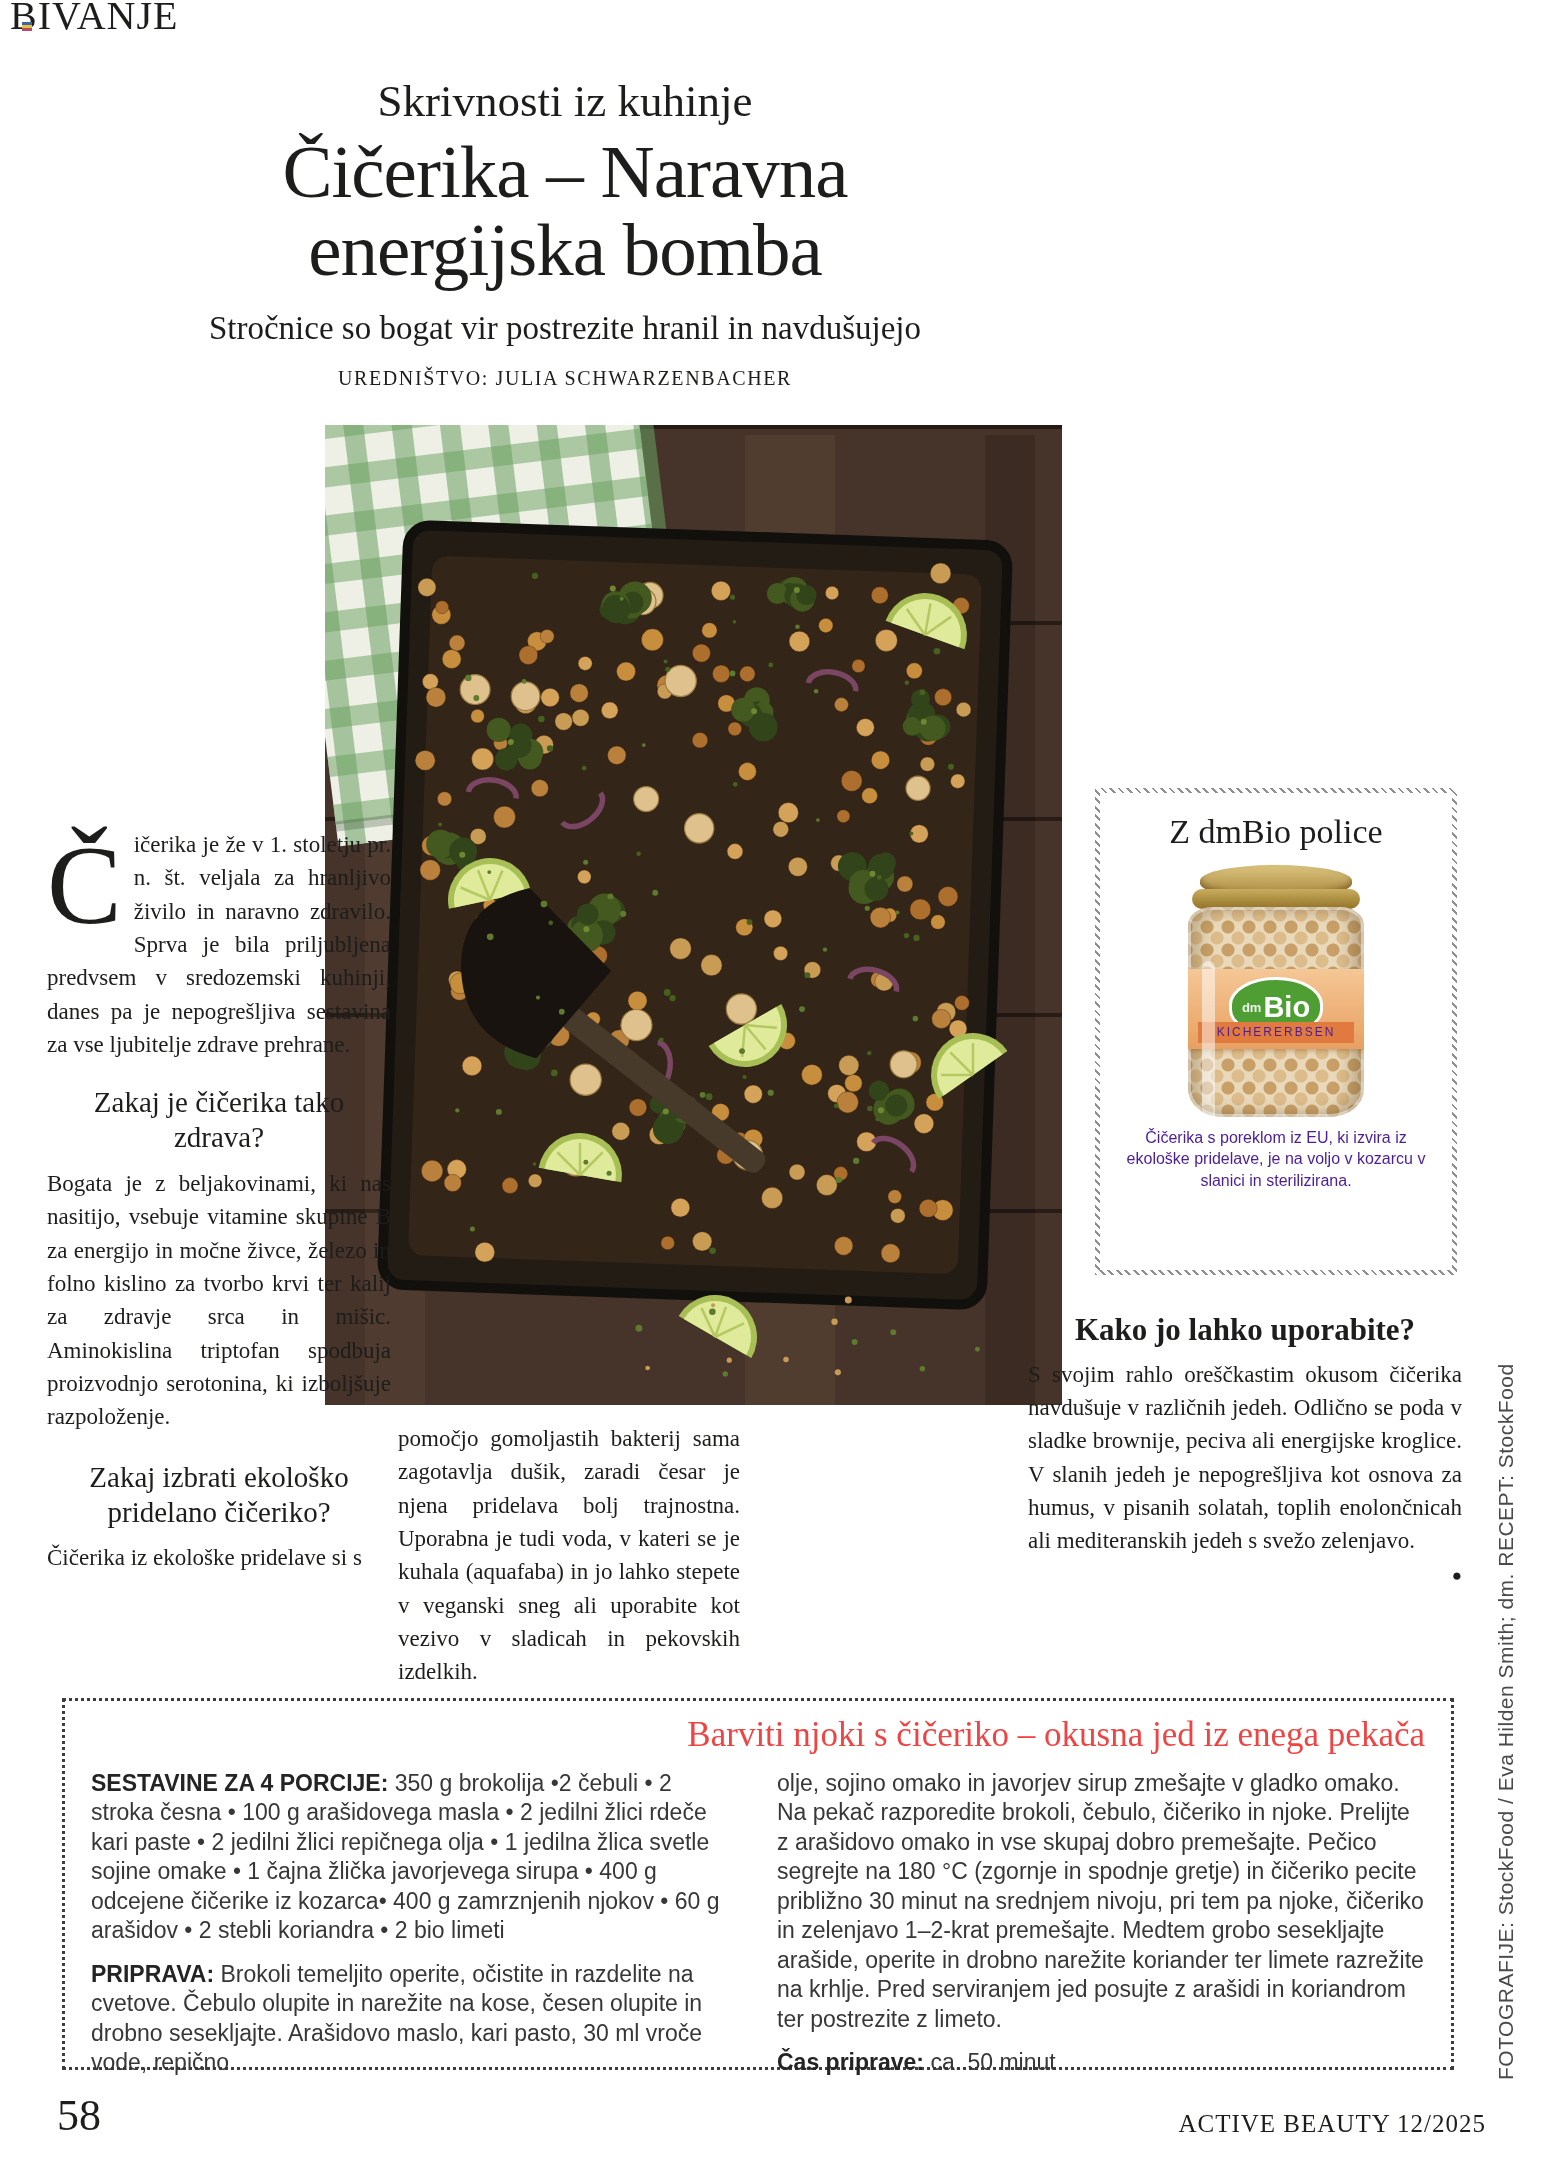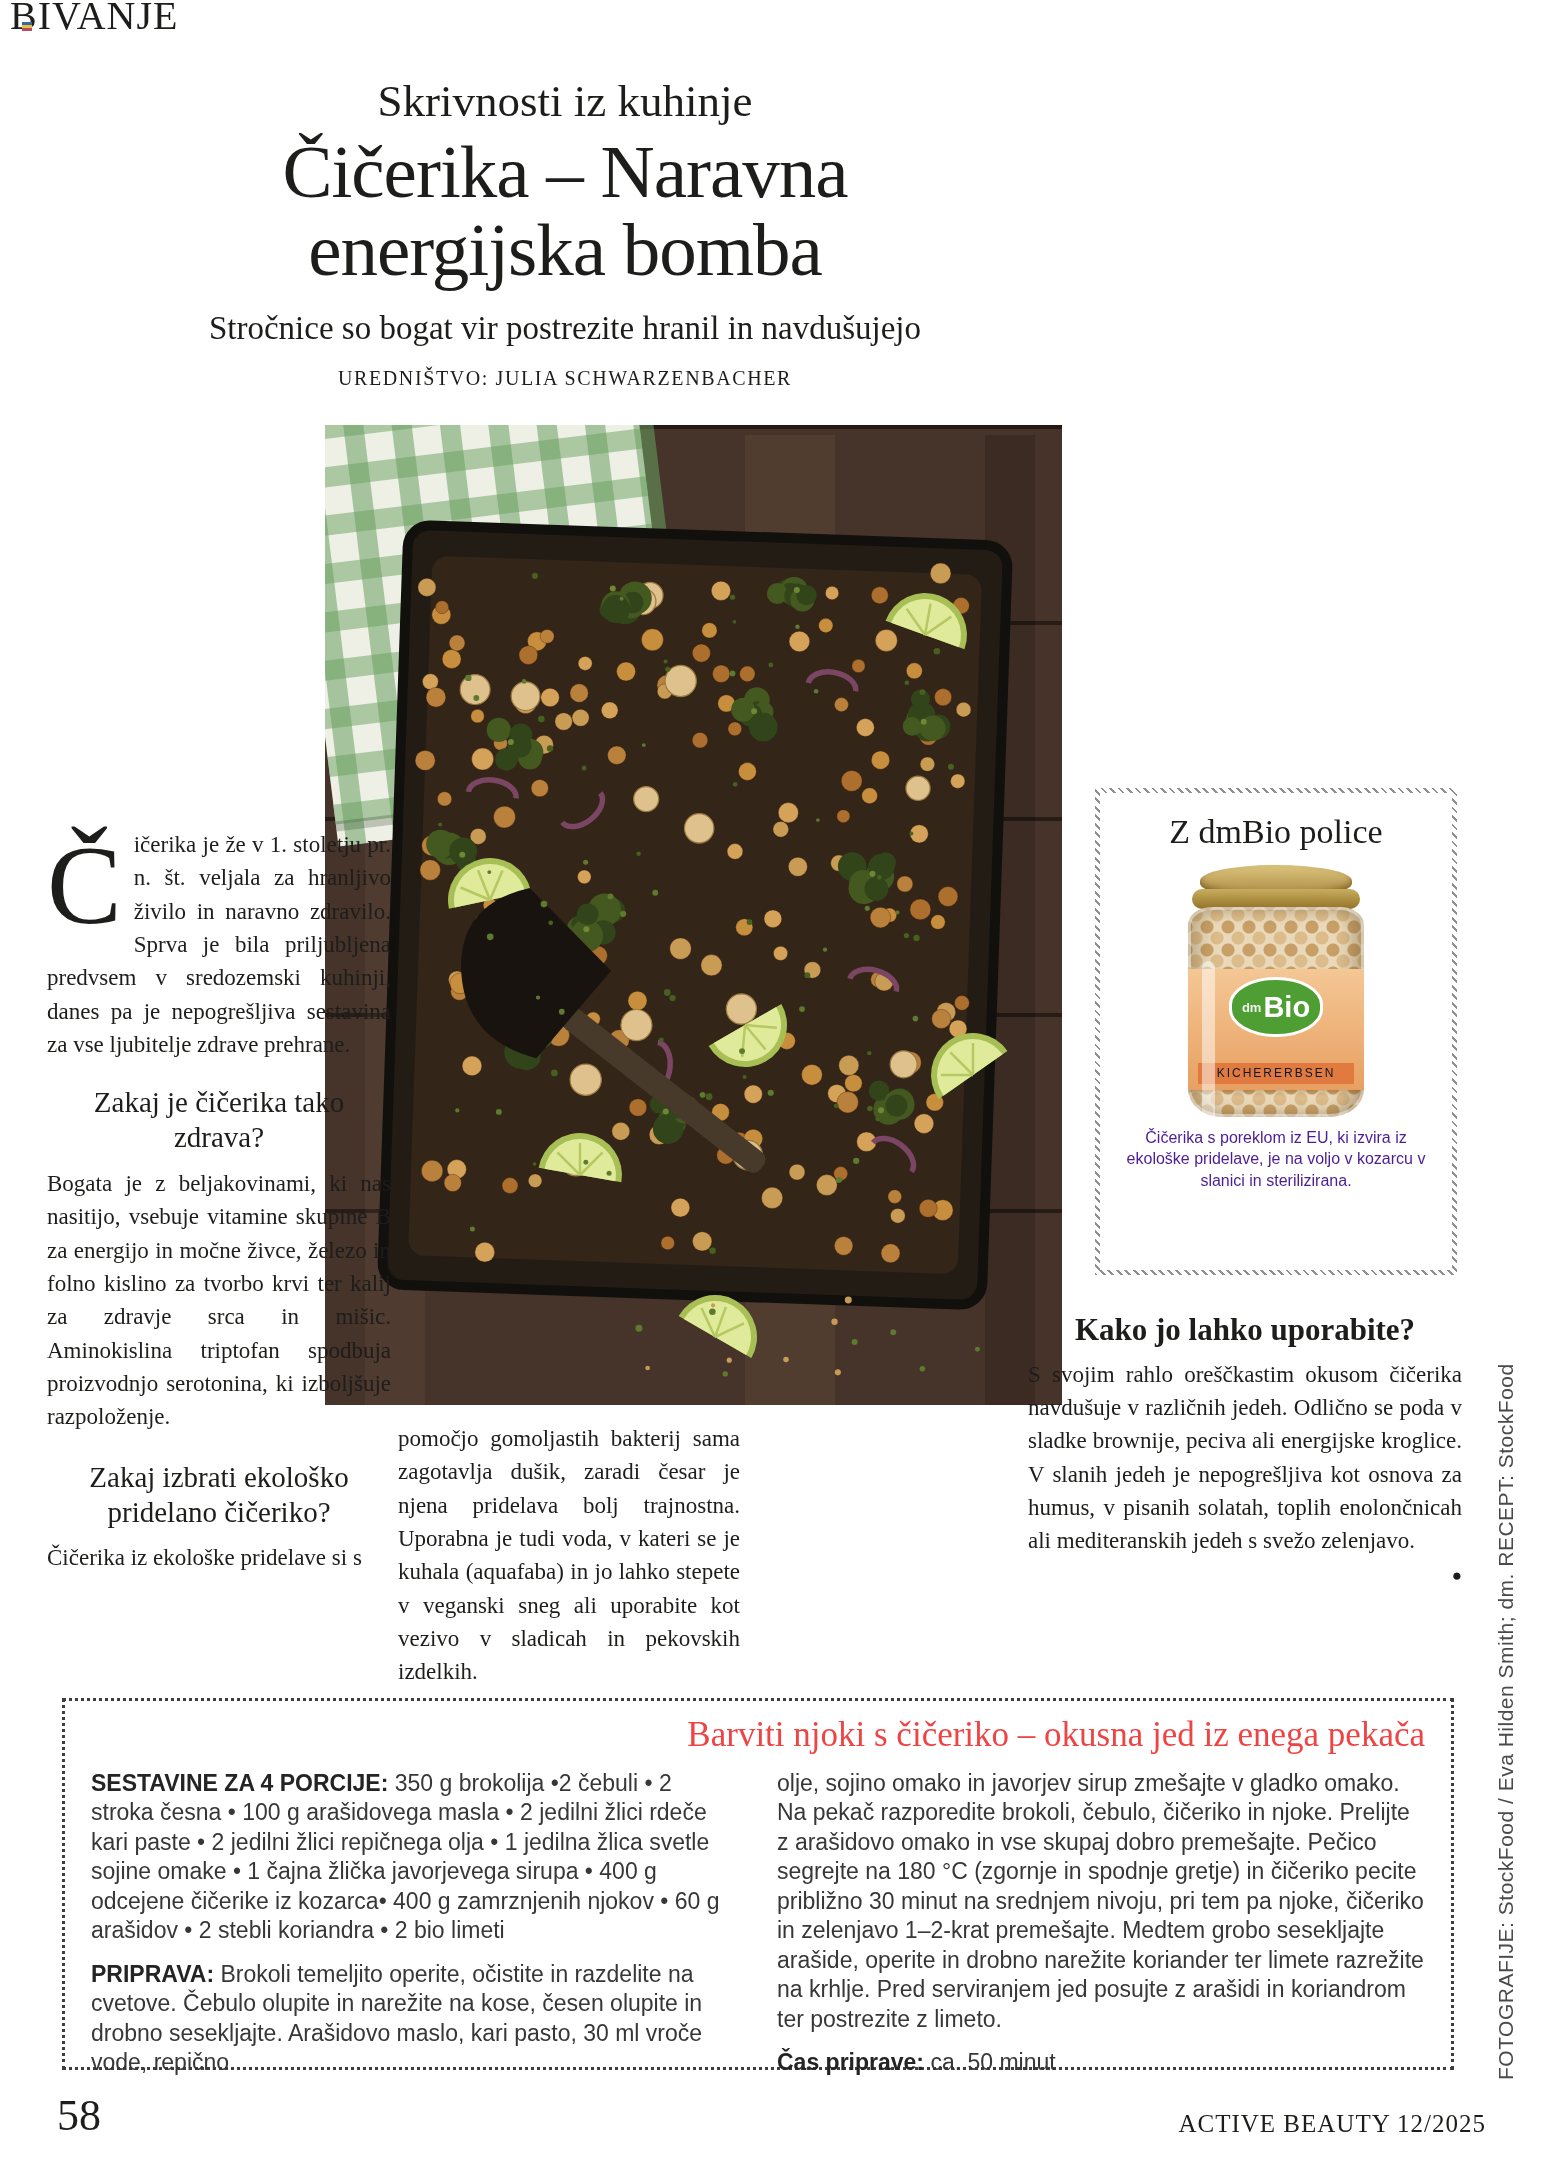--- a/index.html
+++ b/index.html
@@ -42,29 +42,29 @@
            background:linear-gradient(#dcc57e,#a5823a);box-shadow:inset 0 -4px 6px rgba(90,60,10,.5);}
   .jar-rim{position:absolute;left:8px;top:24px;width:168px;height:20px;border-radius:10px;
            background:linear-gradient(#c9ad5f,#937327);}
   .jar-body{position:absolute;left:4px;right:4px;top:42px;bottom:0;border-radius:24px 24px 34px 34px/18px 18px 28px 28px;
            overflow:hidden;background-color:#e9d9ba;
            background-image:radial-gradient(circle at 8px 8px,#dcbc8a 6px,rgba(0,0,0,0) 7px),
                             radial-gradient(circle at 8px 8px,#c8a067 6px,rgba(0,0,0,0) 7px);
            background-size:21px 23px,21px 23px;background-position:0 0,11px 12px;
            box-shadow:inset 0 0 0 3px rgba(255,255,255,.45),inset -12px 0 16px rgba(110,85,50,.38),
                       inset 12px 0 16px rgba(110,85,50,.33);}
-  .jar-label{position:absolute;left:0;right:0;top:62px;height:121px;
+  .jar-label{position:absolute;left:0;right:0;top:62px;height:80px;
              background:linear-gradient(#f4c795,#e8a061);box-shadow:0 2px 4px rgba(120,70,20,.35);}
   .bio-badge{width:88px;height:54px;margin:8px auto 0;background:#4f9e33;border:3px solid #fff;
              border-radius:50%/46%;display:flex;align-items:center;justify-content:center;
              color:#fff;font-family:"Liberation Sans","DejaVu Sans",sans-serif;}
   .bio-dm{font-size:13px;font-weight:700;margin-right:2px;opacity:.9;}
   .bio-name{font-size:29px;font-weight:700;}
   .jar-strip{position:absolute;left:10px;right:10px;bottom:6px;height:21px;background:#e07a3f;
-             color:#0f172a;font-family:"Liberation Sans","DejaVu Sans",sans-serif;font-size:12px;
+             color:#4c1d95;font-family:"Liberation Sans","DejaVu Sans",sans-serif;font-size:12px;
              line-height:21px;letter-spacing:2px;}
   .jar-shine{position:absolute;left:14px;top:54px;width:13px;height:168px;border-radius:8px;
              background:rgba(255,255,255,.5);}
   
   .recipe{position:absolute;left:62px;top:1698px;width:1392px;height:372px;box-sizing:border-box;
           border:3px dotted #3d3d3d;padding:12px 26px 10px;
           font-family:"Liberation Sans","DejaVu Sans",sans-serif;color:#373737;}
   .recipe-title{font-family:"Liberation Serif","DejaVu Serif",serif;color:#ef4444;
                 font-size:35px;text-align:right;margin:2px 0 14px;}
   .recipe-cols{display:flex;gap:38px;}

